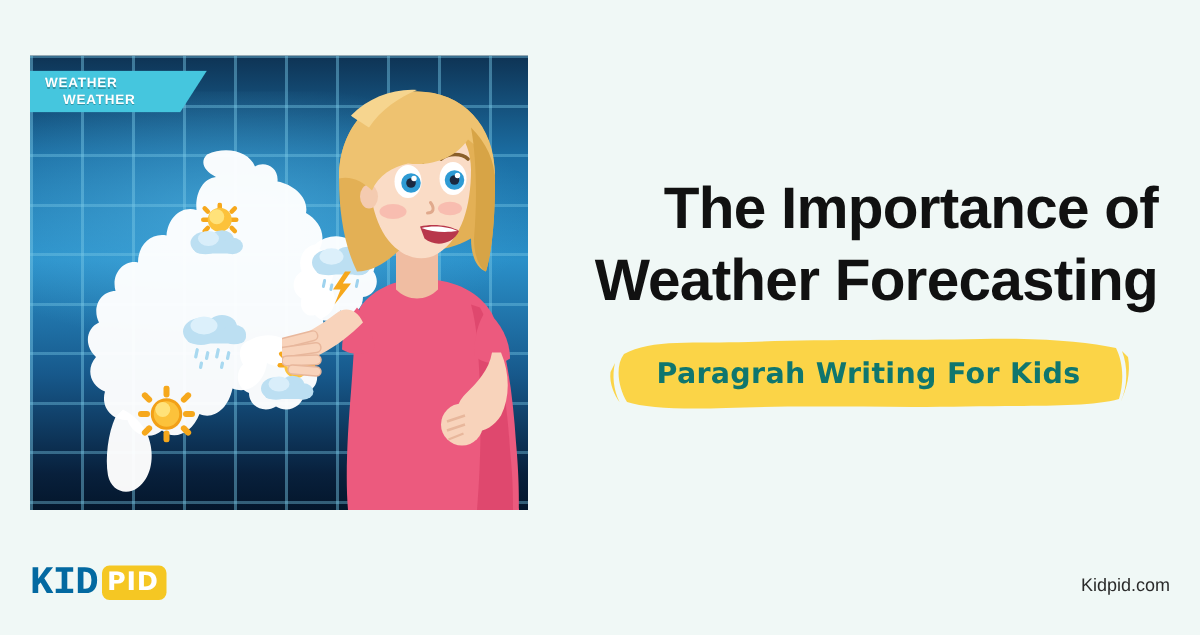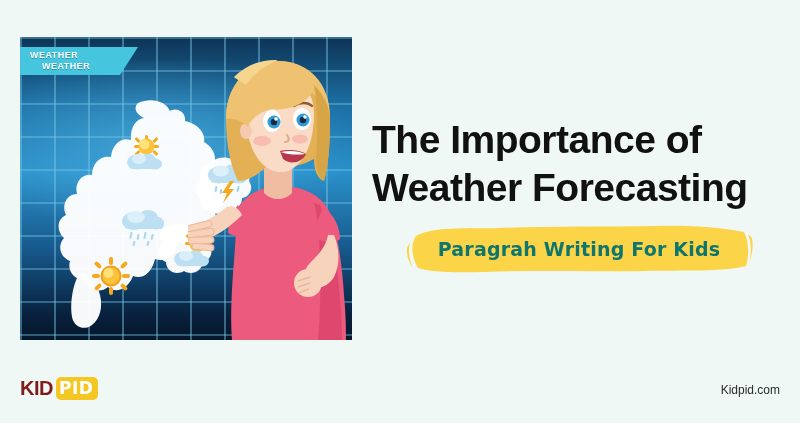--- a/index.html
+++ b/index.html
@@ -55,38 +55,38 @@
   
   .wicon{position:absolute;}
 
   
   .girl{position:absolute;right:-4px;bottom:0;width:168px;height:285px;}
 
   
   .title{
     position:absolute;left:372px;top:116px;width:400px;
     font-size:39px;font-weight:bold;line-height:48px;color:#111111;
-    letter-spacing:-.5px;text-align:left;
+    letter-spacing:-.5px;text-align:right;
   }
   .title .l1{display:block;}
   .title .l2{display:block;}
 
   .hl-wrap{position:absolute;left:404px;top:222px;width:350px;height:54px;}
   .hl-mark{position:absolute;left:0;top:0;width:100%;height:100%;}
   .hl-text{
     position:absolute;inset:0;display:flex;align-items:center;justify-content:center;
     font-size:19px;font-weight:bold;color:#0f766e;letter-spacing:.2px;
     font-family:"DejaVu Sans", sans-serif;
   }
 
   
   .logo{position:absolute;left:20px;top:377px;height:22px;display:flex;align-items:center;}
   .logo .kid{
-    font-size:20px;font-weight:bold;color:#7f1d1d;letter-spacing:-.5px;
-    font-family:Liberation Sans, sans-serif;
+    font-size:26px;font-weight:bold;color:#0369a1;letter-spacing:-.5px;
+    font-family:Liberation Mono, monospace;
   }
   .logo .pidbox{
     margin-left:3px;background:#f5c723;border-radius:5px;padding:1px 5px 2px 3px;
     font-size:17px;font-weight:bold;color:#ffffff;letter-spacing:.5px;
     font-family:"DejaVu Sans", sans-serif;
   }
   .site{
     position:absolute;right:20px;top:383px;
     font-size:12px;color:#2b2b2b;text-align:right;
   }

